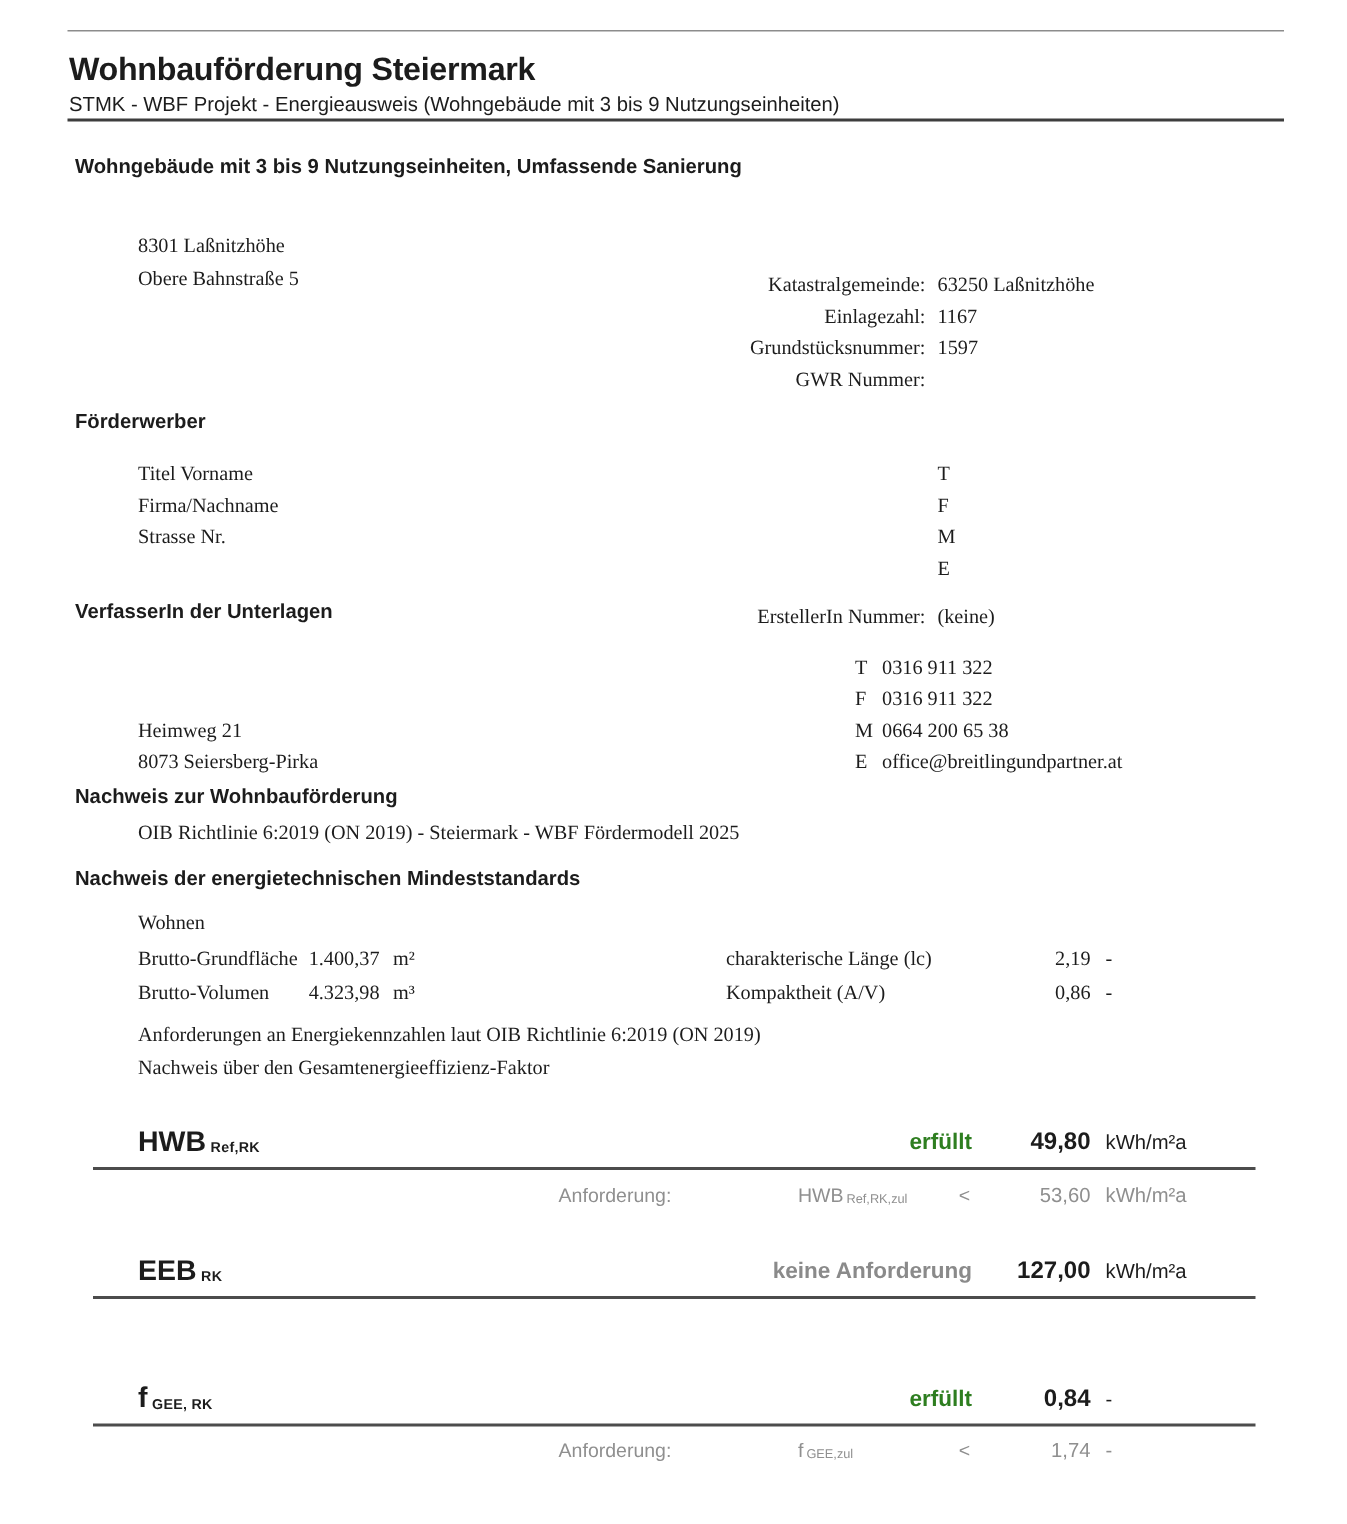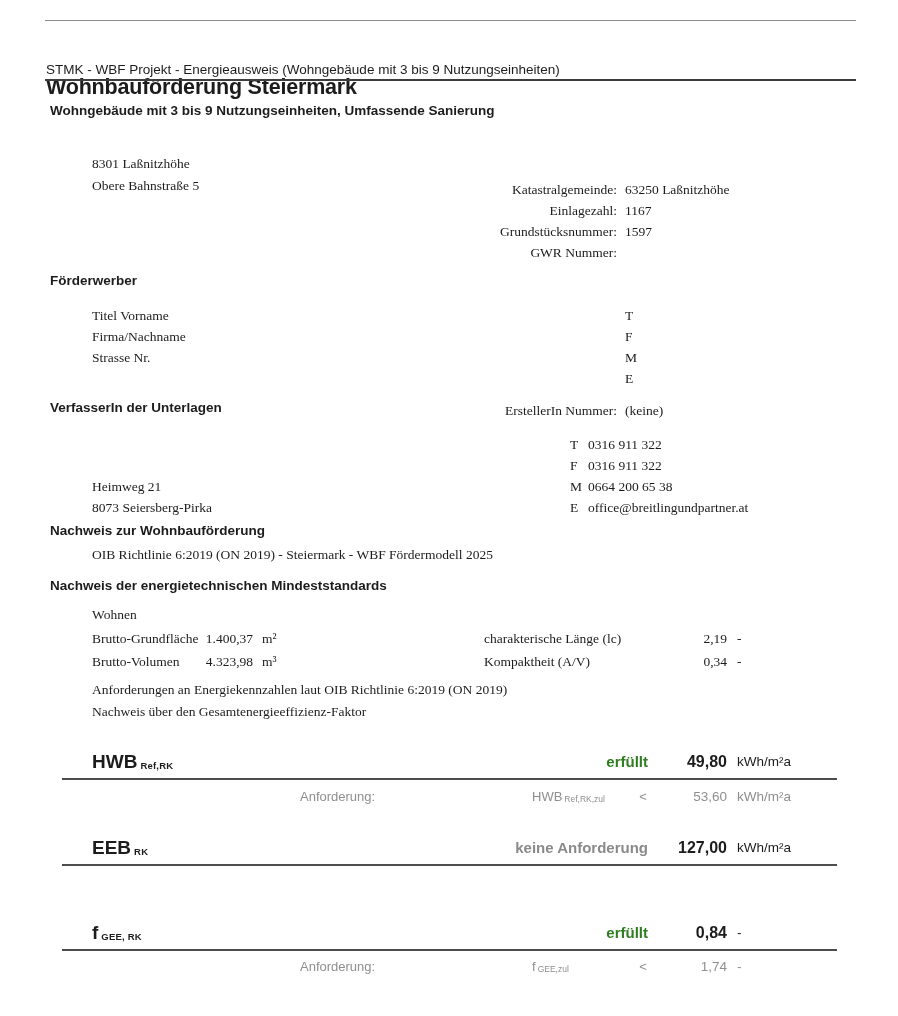--- a/index.html
+++ b/index.html
@@ -3,37 +3,37 @@
 <meta charset="utf-8">
 <style>
   * { margin:0; padding:0; box-sizing:border-box; }
   html,body { background:#ffffff; }
   .page {
     position:relative; width:898px; height:1016px; background:#ffffff;
     font-family:"Liberation Sans","DejaVu Sans",sans-serif;
     font-size:13.5px; color:#1c1c1c; overflow:hidden;
   }
   .abs { position:absolute; white-space:nowrap; }
-  .title { left:46px; top:34px; font-size:21.5px; font-weight:bold; letter-spacing:-0.2px;margin-top:41px; }
+  .title { left:46px; top:34px; font-size:21.5px; font-weight:bold; letter-spacing:-0.2px; }
   .subtitle { left:46px; top:62px; font-size:13.5px; }
   .rule { position:absolute; height:0; }
   .top-rule  { left:45px; width:811px; top:20px; border-top:1px solid #8c8c8c; }
   .head-rule { left:45px; width:811px; top:79px; border-top:2px solid #3d3d3d; }
   .h-sec { left:50px; font-weight:bold; }
   .row21 { height:21px; line-height:21px;font-family:Liberation Serif, serif; }
   .lbl-r { position:absolute; left:250px; width:367px; text-align:right; }
   .val-l { position:absolute; left:625px; }
   .res-row { left:0; width:898px; height:28px; line-height:28px; }
   .req-row { left:0; width:898px; height:24px; line-height:24px; color:#8f8f8f; font-size:13px; }
   .res-sym { position:absolute; left:92px; font-size:19px; font-weight:bold; }
   .res-sub { font-size:9.5px; font-weight:bold; margin-left:3px; vertical-align:-1px; letter-spacing:0.2px; }
   .res-status { position:absolute; left:420px; width:228px; text-align:right; font-size:15px; font-weight:bold; }
   .res-val { position:absolute; left:650px; width:77px; text-align:right; font-size:16px; font-weight:bold; }
   .res-unit { position:absolute; left:737px; font-size:13.5px; font-weight:normal; color:#1c1c1c; }
-  .req-lbl { position:absolute; left:300px; width:220px; text-align:left; }
+  .req-lbl { position:absolute; left:300px; width:220px; text-align:center; }
   .req-sym { position:absolute; left:532px; }
   .req-sub { font-size:8.5px; margin-left:2px; vertical-align:-1px; }
   .req-op { position:absolute; left:628px; width:30px; text-align:center; }
   .req-val { position:absolute; left:650px; width:77px; text-align:right; font-size:13.5px; }
   .req-unit { position:absolute; left:737px; font-size:13.5px; }
   .res-rule { left:62px; width:775px; border-top:2px solid #4c4c4c; }
   .geo-lbl { position:absolute; left:92px; }
   .geo-val { position:absolute; left:160px; width:93px; text-align:right; }
   .geo-unit { position:absolute; left:262px; }
   .geo-lbl2 { position:absolute; left:484px; }
@@ -119,21 +119,21 @@
     <span class="geo-unit">m²</span>
     <span class="geo-lbl2">charakterische Länge (lc)</span>
     <span class="geo-val2">2,19</span>
     <span class="geo-unit2">-</span>
   </div>
   <div class="abs row21" style="left:0;width:898px;top:651px">
     <span class="geo-lbl">Brutto-Volumen</span>
     <span class="geo-val">4.323,98</span>
     <span class="geo-unit">m³</span>
     <span class="geo-lbl2">Kompaktheit (A/V)</span>
-    <span class="geo-val2">0,34</span>
+    <span class="geo-val2">0,86</span>
     <span class="geo-unit2">-</span>
   </div>
 
   <div class="abs row21" style="left:92px;top:679px">Anforderungen an Energiekennzahlen laut OIB Richtlinie 6:2019 (ON 2019)</div>
   <div class="abs row21" style="left:92px;top:701px">Nachweis über den Gesamtenergieeffizienz-Faktor</div>
 
   <div class="abs res-row" style="top:748px">
     <span class="res-sym"><span>HWB</span><span class="res-sub">Ref,RK</span></span>
     <span class="res-status" style="color:#2e7e20">erfüllt</span>
     <span class="res-val">49,80</span>

